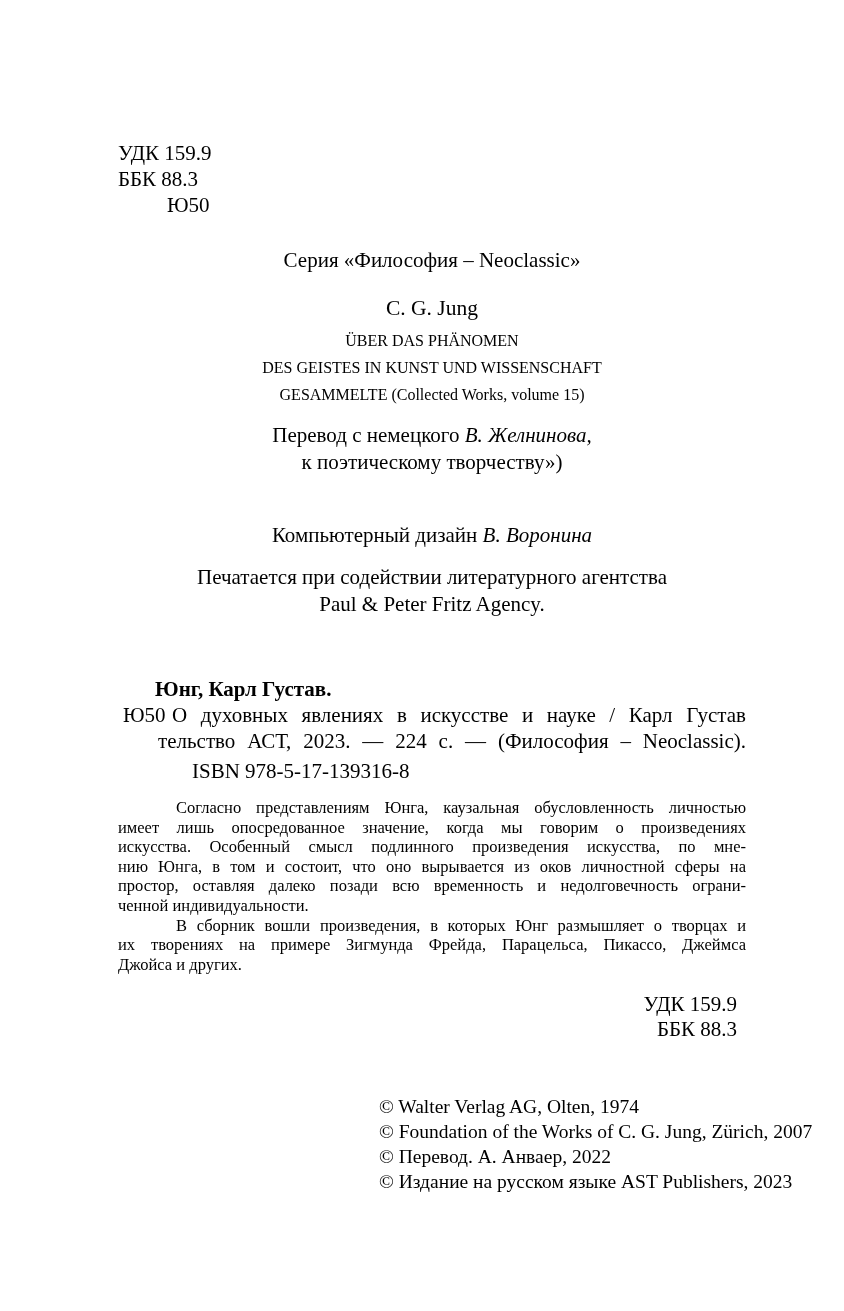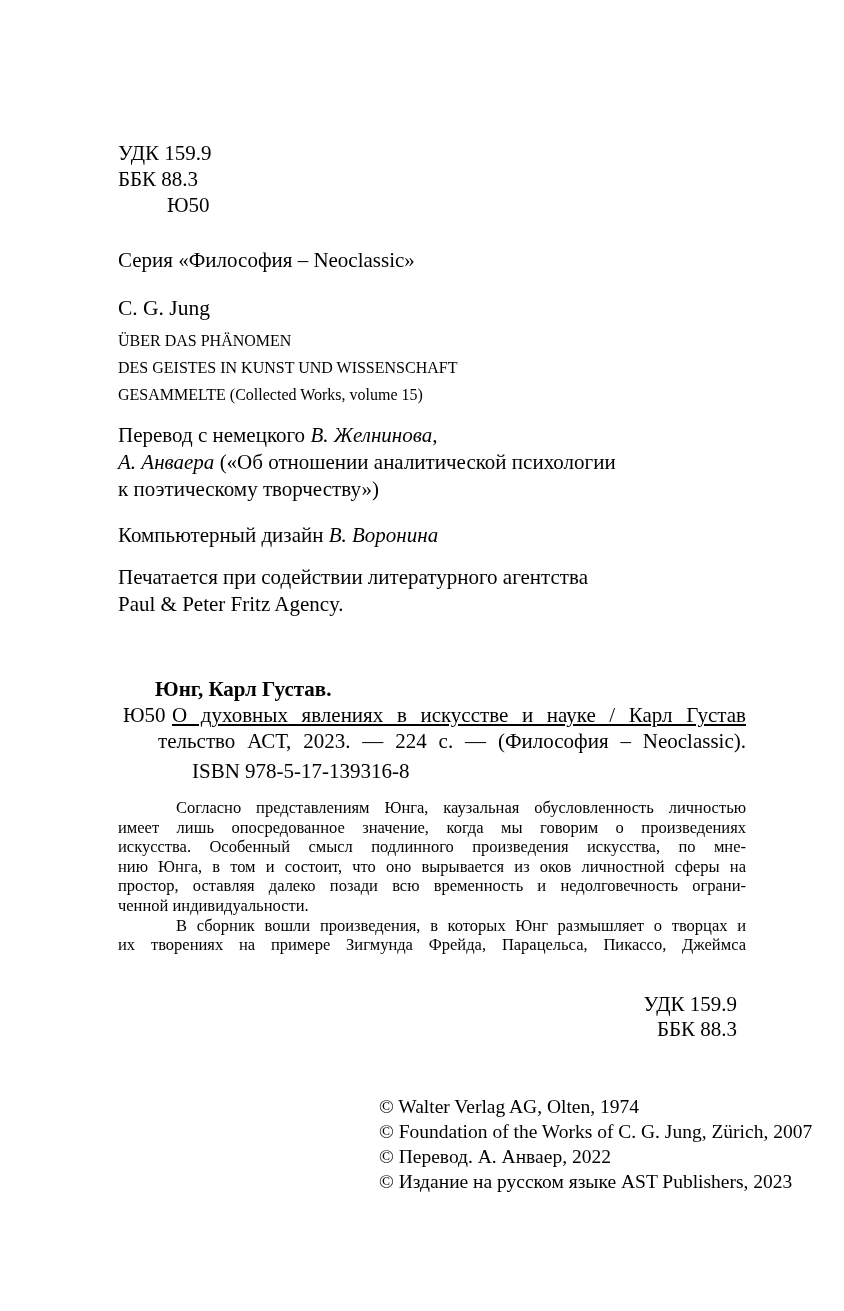--- a/index.html
+++ b/index.html
@@ -21,40 +21,41 @@
     left: 118px;
     top: 140px;
     font-size: 21px;
     line-height: 26px;
   }
   .code-indent { padding-left: 49px; }
 
   .centered {
     left: 118px;
     width: 628px;
+    text-align: center;
   }
   .series       { top: 248px; font-size: 21px; }
   .author-name  { top: 296px; font-size: 21.5px; }
   .title-block  { top: 327px; font-size: 16px; line-height: 27px; }
   .translation-block { top: 422px; font-size: 21px; line-height: 27px; }
   .design-line  { top: 523px; font-size: 21px; }
   .agency-block { top: 564px; font-size: 21px; line-height: 27px; }
 
   .catalog {
     left: 118px;
     top: 676px;
     width: 628px;
     font-size: 21px;
     line-height: 26px;
   }
   .cat-heading { padding-left: 37px; font-weight: bold; }
   .cat-entry { position: relative; }
   .cat-code { position: absolute; left: 5px; top: 0; }
   .cat-lines { margin-left: 40px; }
-  .indent-sm { text-indent: 14px; text-decoration: underline; }
+  .indent-sm { text-indent: 14px; }
   .jl { text-align: justify; text-align-last: justify; }
   .isbn { padding-left: 74px; margin-top: 4px; }
 
   .annotation {
     left: 118px;
     top: 798px;
     width: 628px;
     font-size: 16.5px;
     line-height: 19.6px;
   }
@@ -92,21 +93,20 @@
 <div class="abs centered author-name">C. G. Jung</div>
 
 <div class="abs centered title-block">
   <div>ÜBER DAS PHÄNOMEN</div>
   <div>DES GEISTES IN KUNST UND WISSENSCHAFT</div>
   <div>GESAMMELTE (Collected Works, volume 15)</div>
 </div>
 
 <div class="abs centered translation-block">
   <div><span>Перевод с немецкого </span><i>В. Желнинова,</i></div>
-  <div><i>А. Анваера</i><span> («Об отношении аналитической психологии</span></div>
   <div>к поэтическому творчеству»)</div>
 </div>
 
 <div class="abs centered design-line">
   <span>Компьютерный дизайн </span><i>В. Воронина</i>
 </div>
 
 <div class="abs centered agency-block">
   <div>Печатается при содействии литературного агентства</div>
   <div>Paul &amp; Peter Fritz Agency.</div>
@@ -126,20 +126,21 @@
 
 <div class="abs annotation">
   <div class="jl indent-first">Согласно представлениям Юнга, каузальная обусловленность личностью</div>
   <div class="jl">имеет лишь опосредованное значение, когда мы говорим о произведениях</div>
   <div class="jl">искусства. Особенный смысл подлинного произведения искусства, по мне-</div>
   <div class="jl">нию Юнга, в том и состоит, что оно вырывается из оков личностной сферы на</div>
   <div class="jl">простор, оставляя далеко позади всю временность и недолговечность ограни-</div>
   <div>ченной индивидуальности.</div>
   <div class="jl indent-first">В сборник вошли произведения, в которых Юнг размышляет о творцах и</div>
   <div class="jl">их творениях на примере Зигмунда Фрейда, Парацельса, Пикассо, Джеймса</div>
+  <div>Джойса и других.</div>
 </div>
 
 <div class="abs foot-codes">
   <div>УДК 159.9</div>
   <div>ББК 88.3</div>
 </div>
 
 <div class="abs copyright-block">
   <div>© Walter Verlag AG, Olten, 1974</div>
   <div>© Foundation of the Works of C. G. Jung, Zürich, 2007</div>

